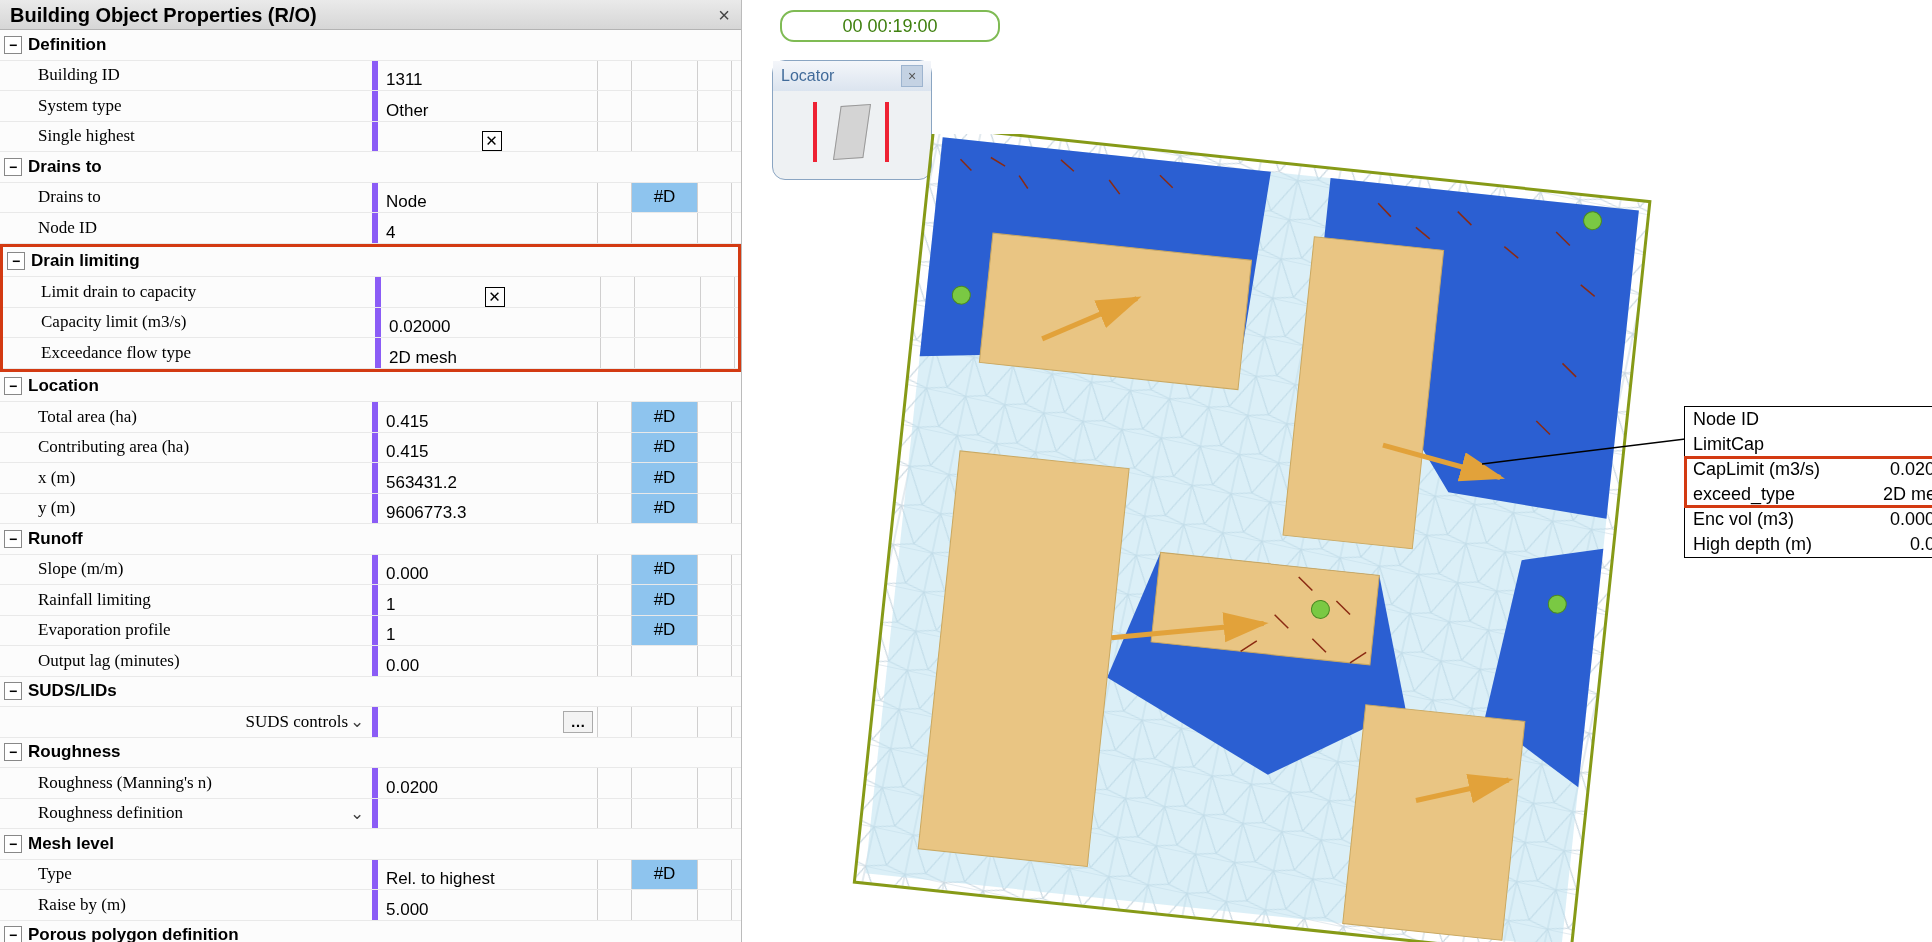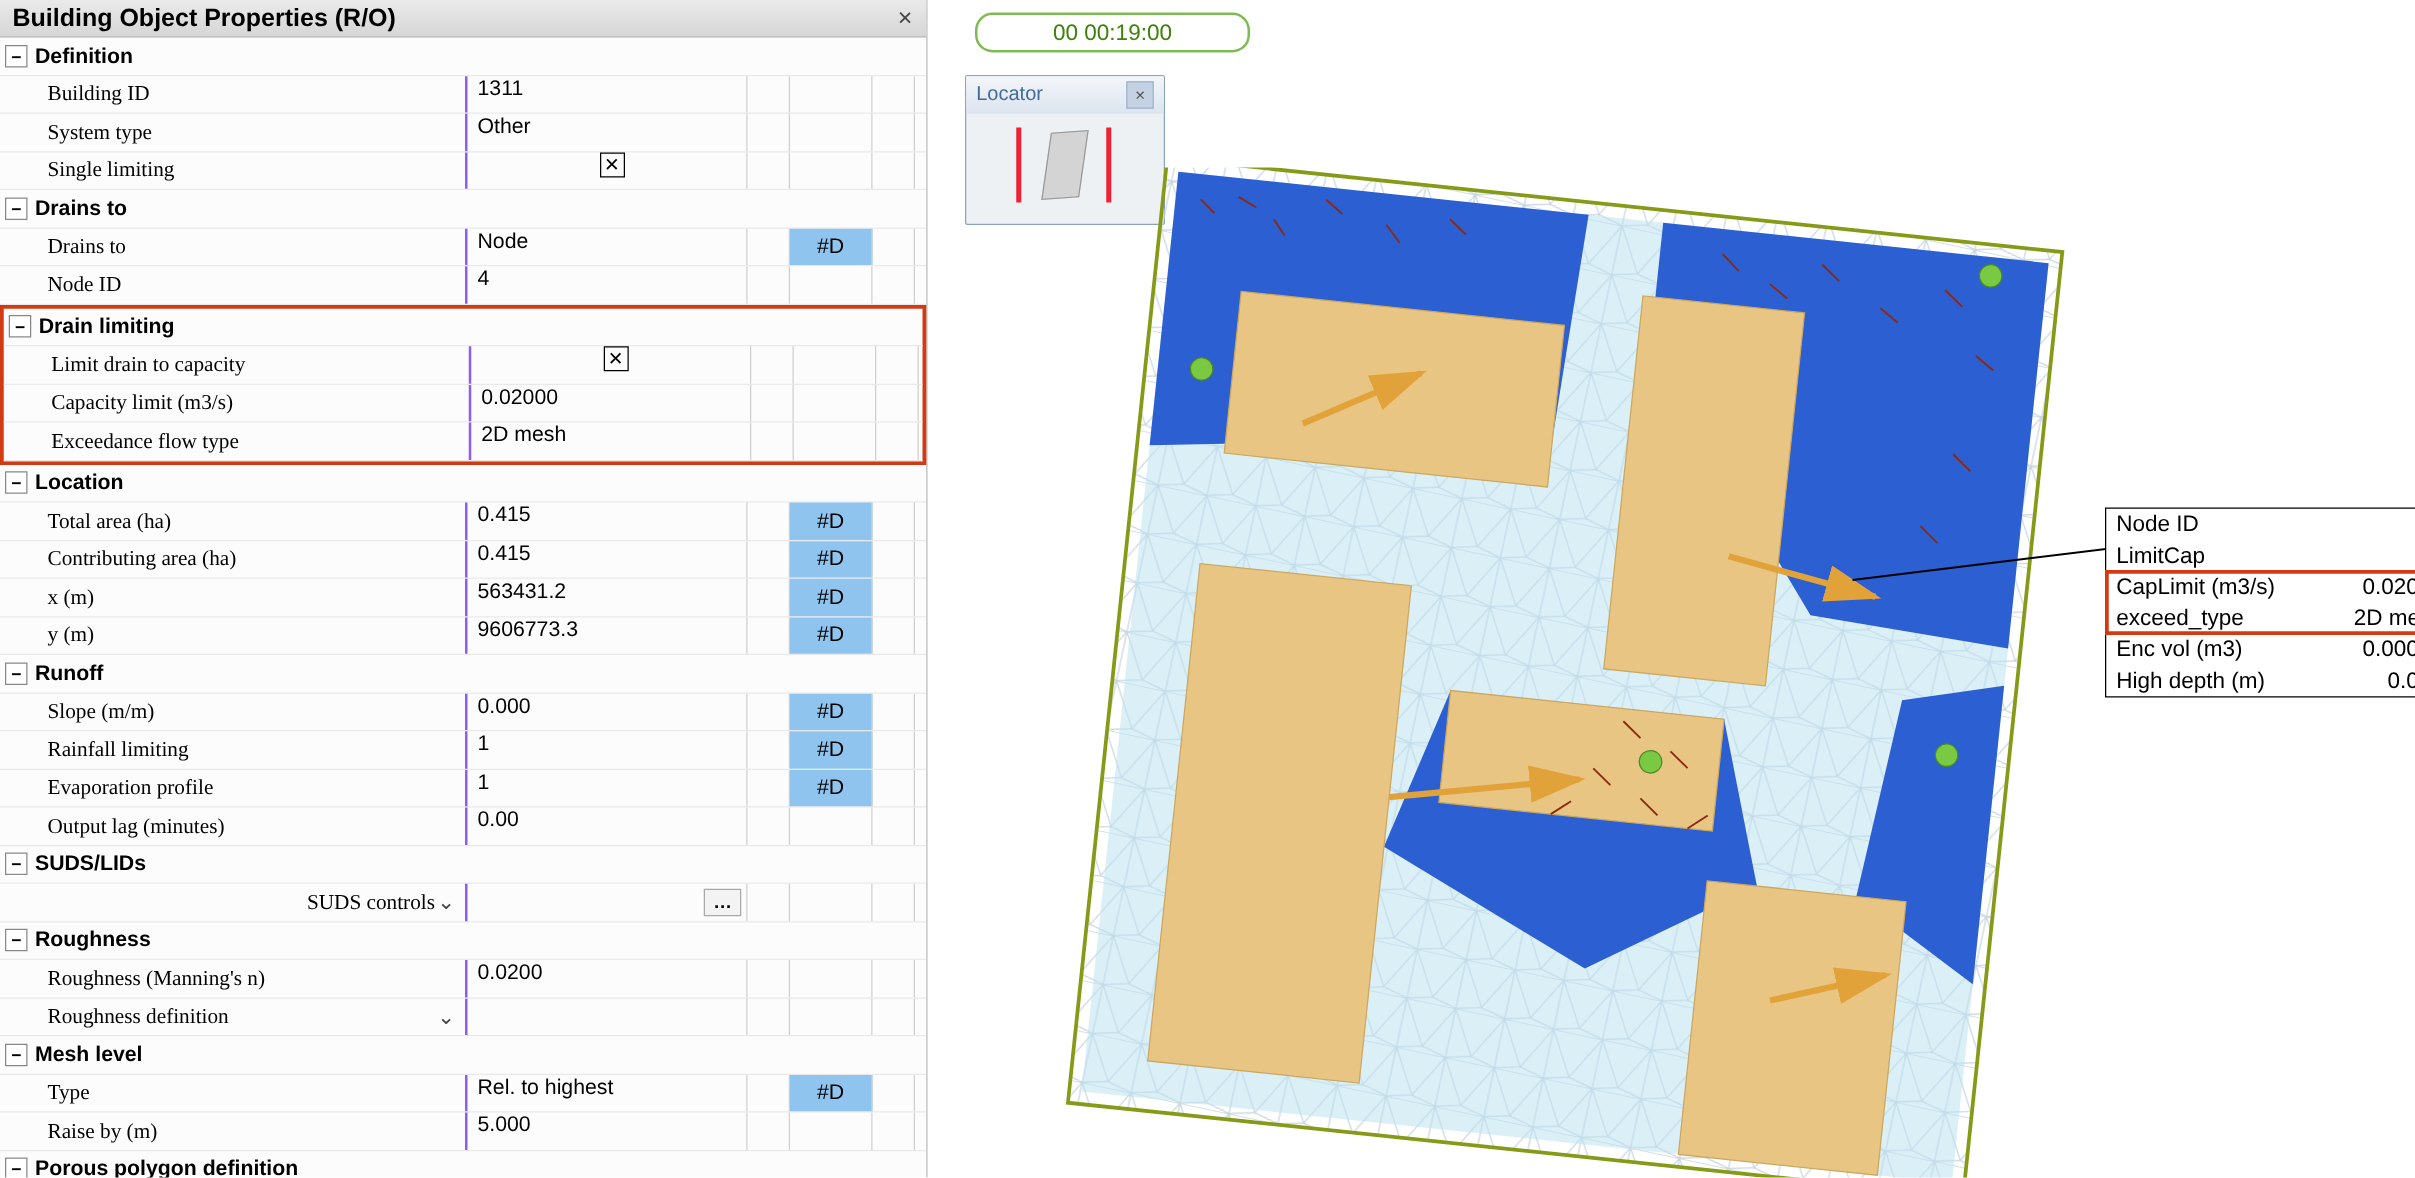--- a/index.html
+++ b/index.html
@@ -58,26 +58,26 @@
 }
 .label-col {
   flex: 0 0 372px;
   padding-left: 8px;
   display:flex;
   align-items:center;
 }
 .data-row .label-col { padding-left: 38px; font-family: Liberation Serif, serif; }
 .value-col {
   flex: 0 0 226px;
-  border-left: 2px solid #8b5cf6;
+  border-left: 6px solid #8b5cf6;
   border-right: 1px solid #d0cfcf;
   padding-left: 8px;
   height: 100%;
   display:flex;
-  align-items:flex-start;
+  align-items:flex-end;
   position:relative;
 }
 .narrow-col {
   flex: 0 0 34px;
   height:100%;
   border-right:1px solid #d0cfcf;
 }
 .flag-col {
   flex: 0 0 66px;
   height: 100%;
@@ -108,21 +108,21 @@
   position:absolute; left:18px; top:-4px;
   width:220px; height:32px;
   border: 2px solid #7fbb54; border-radius: 14px;
   background:#fff;
   display:flex; align-items:center; justify-content:center;
   color:#3f800f; font-size:18px;
 }
 .locator {
   position:absolute; left:10px; top:46px;
   width:160px; height:120px; background:#eef1f3;
-  border:1px solid #8aa5c2; border-radius:2px;
+  border:1px solid #8aa5c2; border-radius:13px;
 }
 .locator-title {
   display:flex; justify-content:space-between; align-items:center;
   background: linear-gradient(#f4f6fa,#dbe4ef);
   padding: 4px 8px;
   font-size:16px; color:#416b9a;
 }
 .locator-close { width:22px; height:22px; background:#c4d2e3; border:1px solid #9db4cf; display:flex;align-items:center;justify-content:center; cursor:pointer; font-size:14px; color:#555;}
 .locator-body { position:relative; height:82px; display:flex;align-items:center;justify-content:center; }
 .loc-red { position:absolute; width:4px; height:60px; background:#e23; }
@@ -176,21 +176,21 @@
         </div>
       <div class="value-col">
           <span>Other</span>
         </div>
       <div class="narrow-col"></div>
         <div class="flag-col"></div>
         <div class="end-col"></div>
     </div>
     <div class="data-row">
       <div class="label-col">
-          <span>Single limiting</span>
+          <span>Single highest</span>
         </div>
       <div class="value-col" style="justify-content:center">
           <div class="checkbox-mark">✕</div>
         </div>
       <div class="narrow-col"></div>
         <div class="flag-col"></div>
         <div class="end-col"></div>
     </div>
 
     <div class="section-row">

